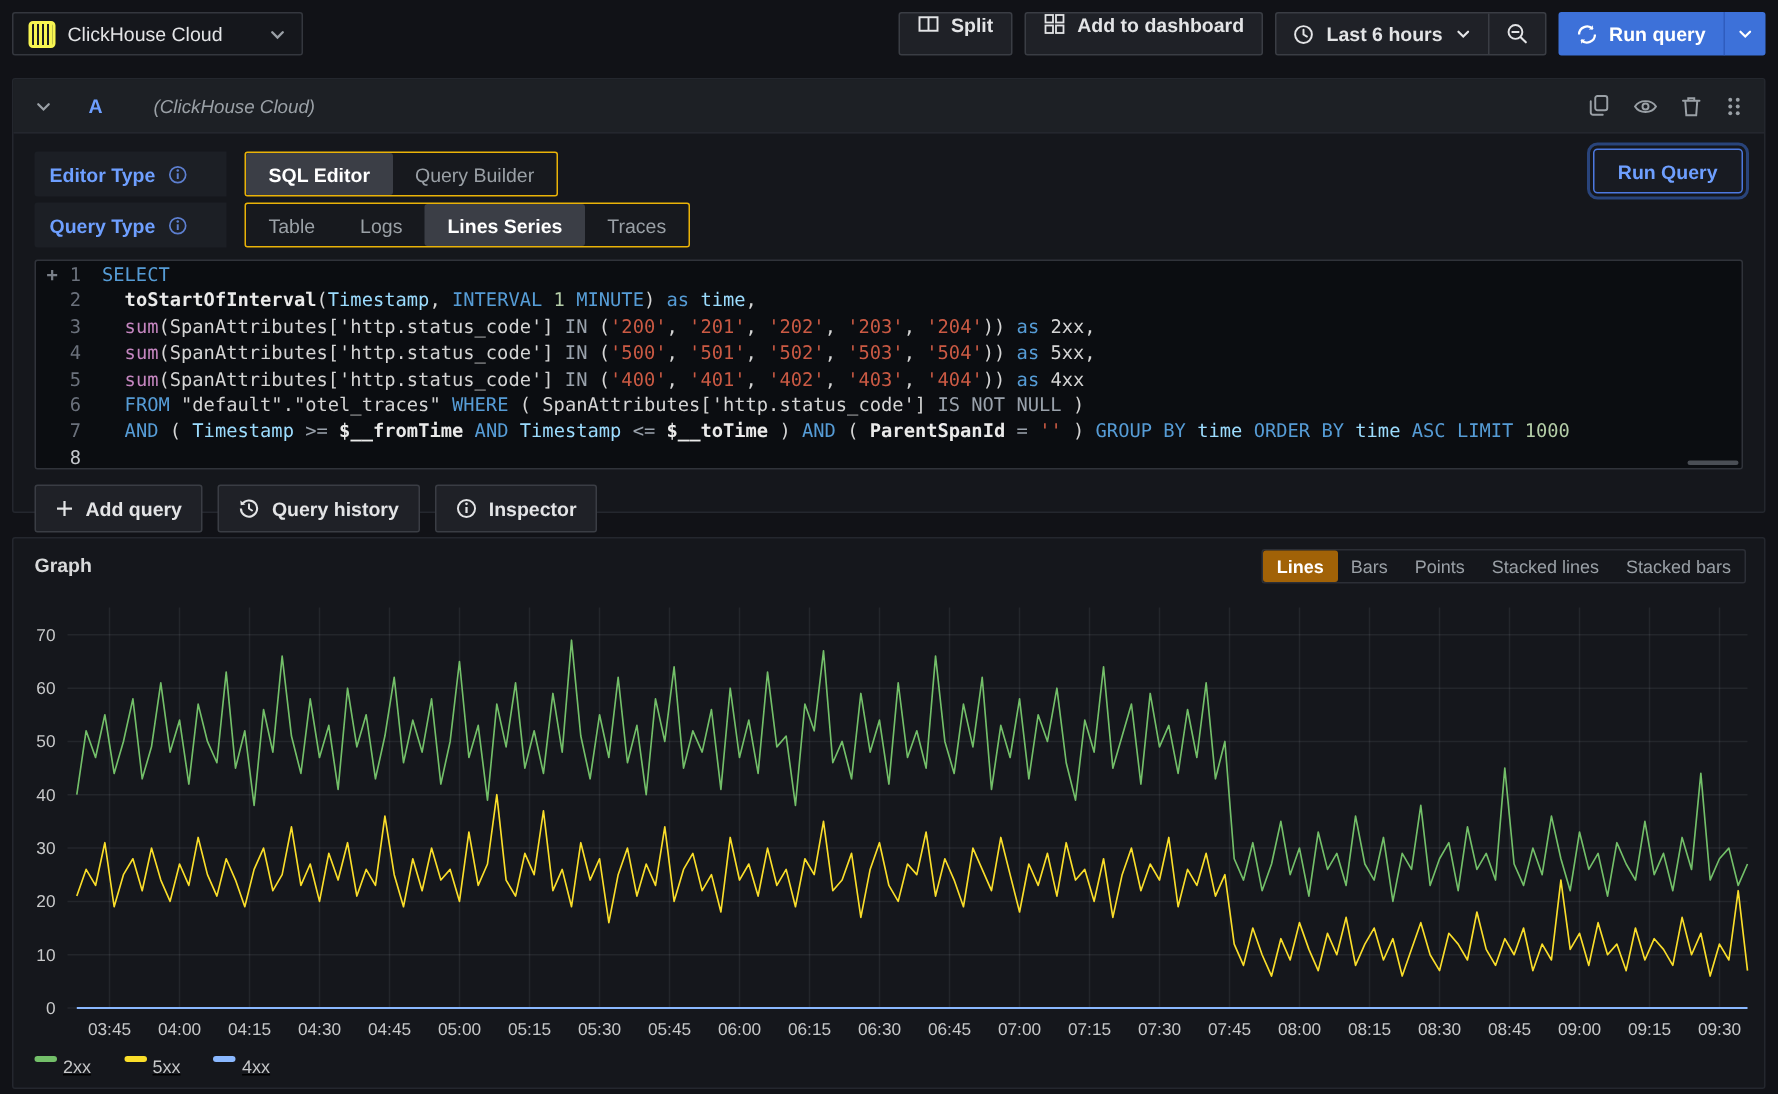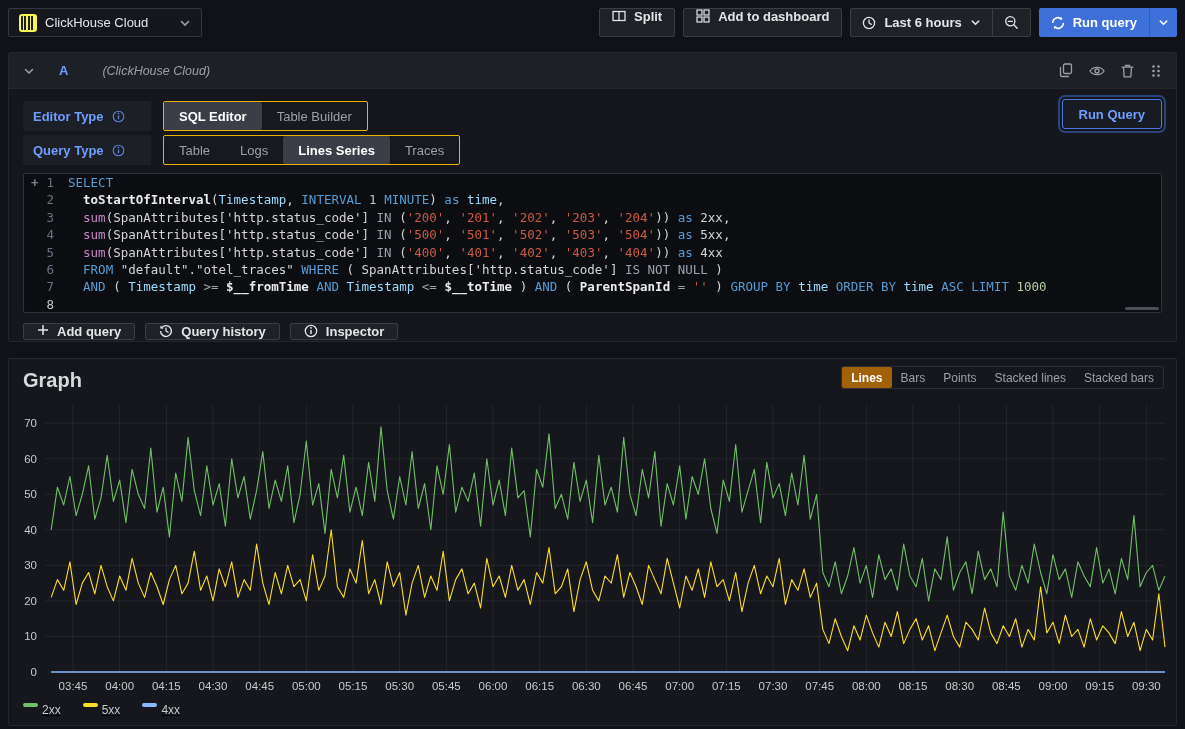--- a/index.html
+++ b/index.html
@@ -54,26 +54,26 @@
   .cl { display:flex; white-space:pre; }
   .cl .gut { flex:0 0 44px; display:inline-block; text-align:right; padding-right:14px; color:#6b717c; position:relative; user-select:none; }
   .cl .gut .plus { position:absolute; left:7px; top:0; color:#7a8089; font-weight:700; }
   .cl .gut.act { color:#c3c6cb; }
   .cl .src { flex:1; }
   .kw{color:#569CD6} .var{color:#9CDCFE} .fn{color:#C586C0} .str{color:#cb5a44} .num{color:#B5CEA8} .op{color:#9aa2ac} .id{color:#d4d4d4}
   .idb{color:#eaeaea;font-weight:700}
   .hscroll { position:absolute; right:2px; bottom:2px; width:34px; height:3px; background:#4a4e55; border-radius:2px; }
 
   .qfooter { display:flex; gap:10px; margin:10px 0 0 0; padding:0 0 0 0; }
-  .fbtn { display:inline-flex; gap:8px; height:17px; padding:0 13px; background:#1f2127; border:1px solid #3a3d44;
+  .fbtn { display:inline-flex; align-items:center; gap:8px; height:32px; padding:0 13px; background:#1f2127; border:1px solid #3a3d44;
     border-radius:2px; color:#e3e4e6; font-size:13px; font-weight:600; cursor:pointer; }
 
   
   .gheader { position:relative; height:34px; }
-  .gtitle { position:absolute; left:14px; top:10px; color:#d8d9da; font-size:20px; font-weight:700; }
+  .gtitle { position:absolute; left:14px; top:10px; color:#d8d9da; font-size:13px; font-weight:700; }
   .gmodes { position:absolute; right:12px; top:7px; height:23px; }
   .seg.small { height:23px; margin-left:0; border-color:#2c2f36; background:#15171c; }
   .seg.small .seg-item { padding:0 9px; font-size:12px; }
   .seg.small .seg-item.sel { background:#a16207; }
 
   .chart-box { position:relative; margin:2px 6px 0 6px; }
   svg text { font-family:"Liberation Sans",sans-serif; }
   .legend { display:flex; align-items:center; gap:22px; padding:4px 0 0 14px; }
   .legend .item { display:flex; gap:4px; cursor:pointer;text-decoration:underline; }
   .legend .pill { width:15px; height:4px; border-radius:2px; }
@@ -193,21 +193,21 @@
         <div class="chip">
           <span class="lbl">Editor Type</span>
           <svg width="13" height="13" viewBox="0 0 14 14">
               <circle cx="7" cy="7" r="5.7" fill="none" stroke="#5d7fd0" stroke-width="1.2"></circle>
               <line x1="7" y1="6" x2="7" y2="10" stroke="#5d7fd0" stroke-width="1.4"></line>
               <circle cx="7" cy="3.9" r="0.9" fill="#5d7fd0"></circle>
             </svg>
         </div>
         <div class="seg">
             <div class="seg-item sel">SQL Editor</div>
-            <div class="seg-item">Table Builder</div>
+            <div class="seg-item">Query Builder</div>
           </div>
       </div>
 
       <div class="row">
         <div class="chip">
           <span class="lbl">Query Type</span>
           <svg width="13" height="13" viewBox="0 0 14 14">
               <circle cx="7" cy="7" r="5.7" fill="none" stroke="#5d7fd0" stroke-width="1.2"></circle>
               <line x1="7" y1="6" x2="7" y2="10" stroke="#5d7fd0" stroke-width="1.4"></line>
               <circle cx="7" cy="3.9" r="0.9" fill="#5d7fd0"></circle>

